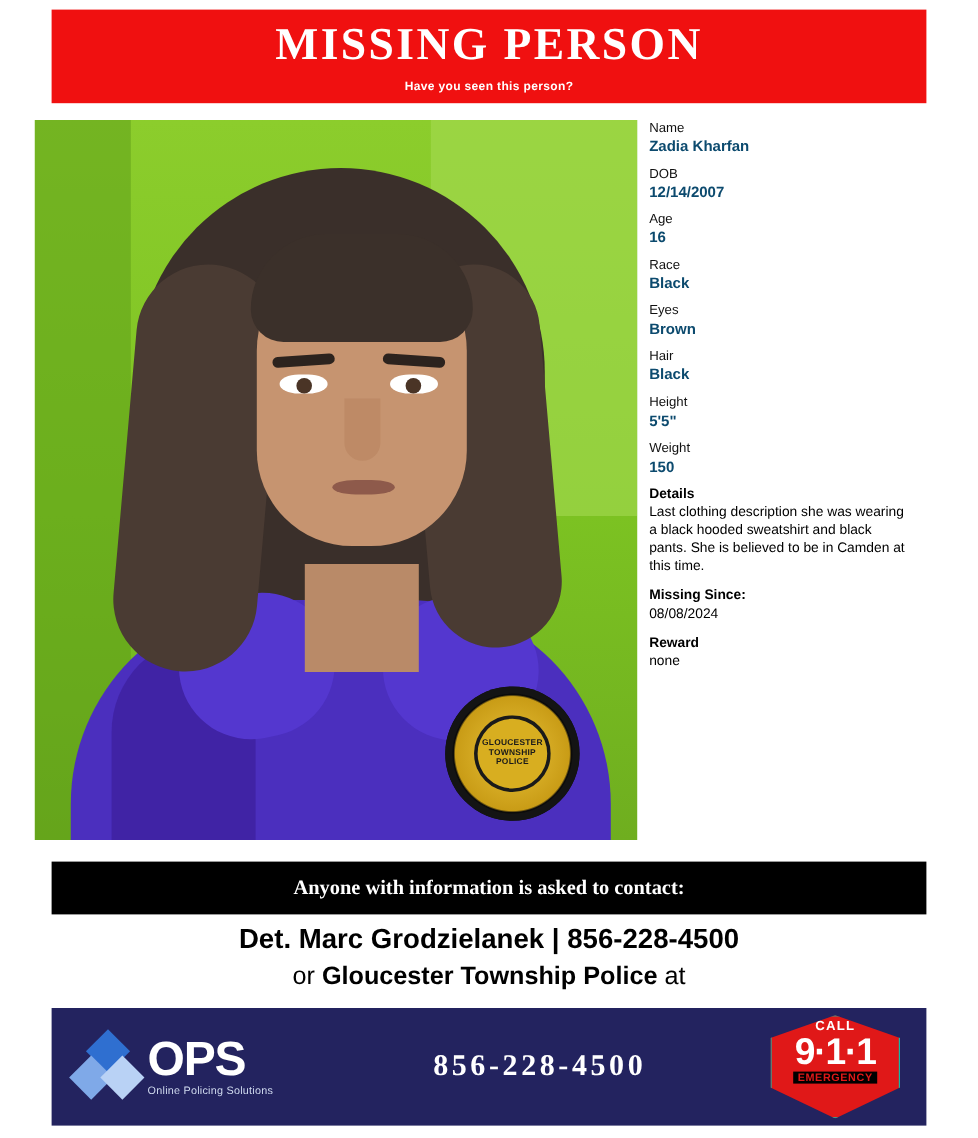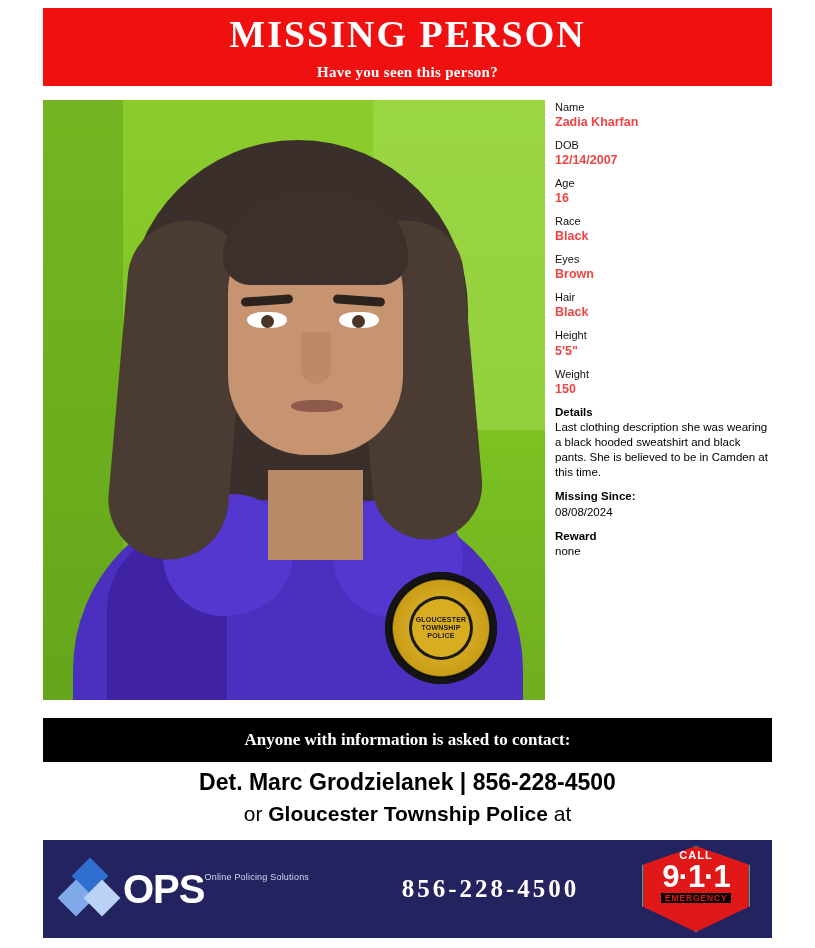--- a/index.html
+++ b/index.html
@@ -38,31 +38,31 @@
   }
   .header-title {
     font-family: "Liberation Serif", serif;
     font-weight: bold;
     font-size: 38px;
     letter-spacing: 2px;
     line-height: 1.05;
     margin-top: 2px;
   }
   .header-sub {
-    font-family: Liberation Serif, serif;
-    font-weight: bold;
-    font-size: 15px;
+    font-family: Liberation Sans, sans-serif;
+    font-weight: bold;
+    font-size: 10px;
     margin-top: 9px;
     letter-spacing: 0.3px;
   }
 
   
   .content {
     position: absolute;
-    left: 43px;
+    left: 29px;
     top: 100px;
     width: 729px;
     height: 600px;
   }
   .photo-wrap {
     position: absolute;
     left: 0;
     top: 0;
     width: 502px;
     height: 600px;
@@ -278,21 +278,21 @@
     line-height: 1.28;
   }
   .field { margin-bottom: 8px; }
   .field-label {
     font-size: 11px;
     color: #111;
   }
   .field-value {
     font-size: 12.5px;
     font-weight: bold;
-    color: #ef4444;
+    color: #0c4a6e;
   }
   .details-block-label {
     font-size: 11.5px;
     font-weight: bold;
     color: #000;
     margin-bottom: 1px;
   }
   .details-text {
     font-size: 11.5px;
     line-height: 1.3;
@@ -364,20 +364,21 @@
     position: absolute;
     width: 26px;
     height: 26px;
     transform: rotate(45deg);
   }
   .dia1 { left: 16px; top: 2px;  background: #2f6fd0; }
   .dia2 { left: 2px;  top: 24px; background: #7fa9e8; }
   .dia3 { left: 28px; top: 24px; background: #b9d2f5; }
   .ops-text {
     display: flex;
+    flex-direction: column;
     justify-content: center;
   }
   .ops-word {
     color: #ffffff;
     font-family: "Liberation Sans", sans-serif;
     font-weight: bold;
     font-size: 40px;
     line-height: 0.95;
     letter-spacing: -1px;
   }

